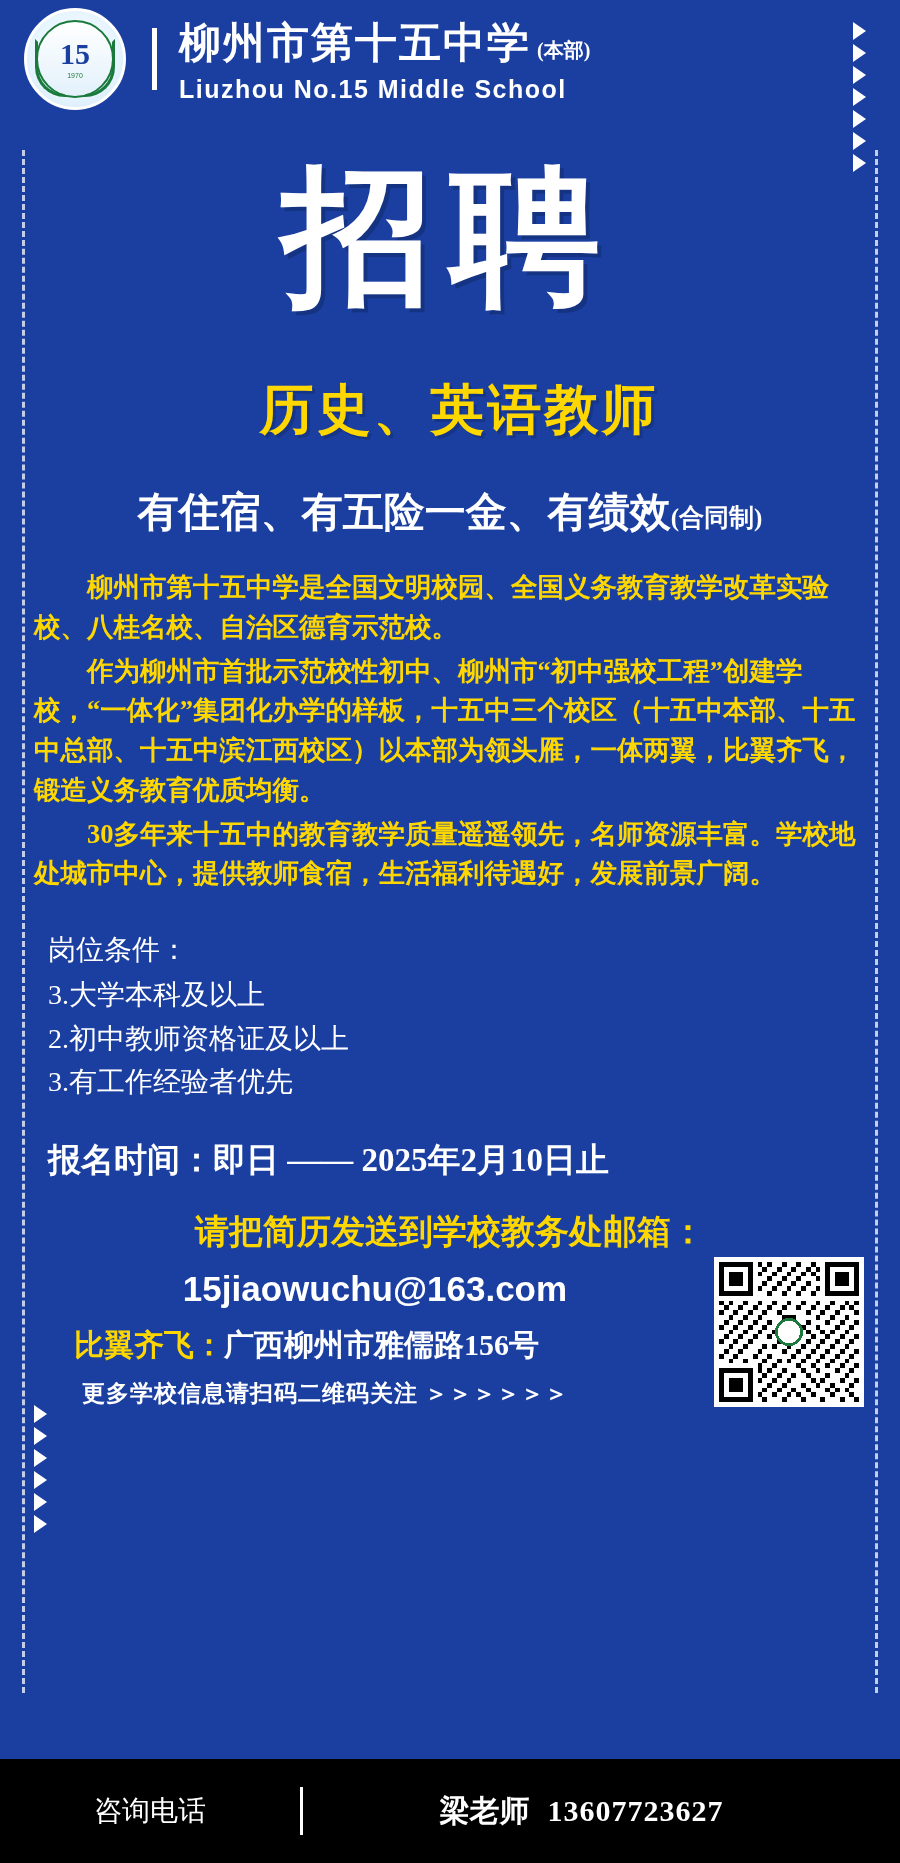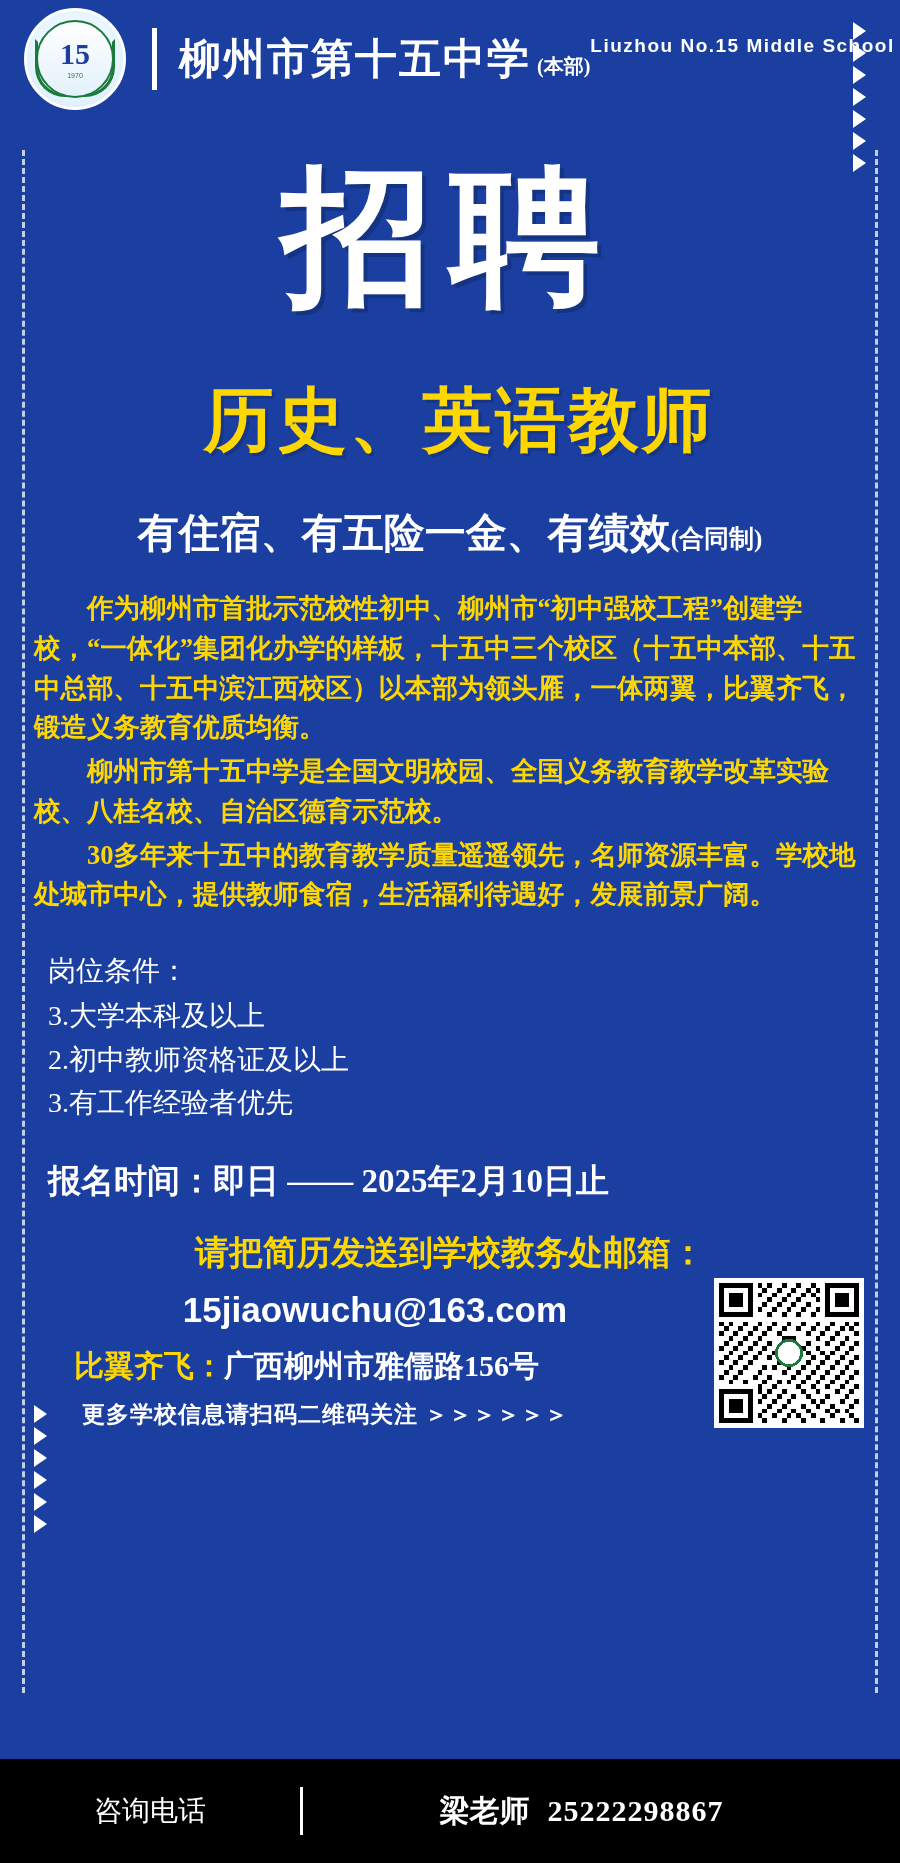--- a/index.html
+++ b/index.html
@@ -88,42 +88,42 @@
 
   .divider-bar {
     width: 5px;
     height: 62px;
     background: #ffffff;
     margin: 0 22px 0 26px;
     flex: none;
   }
   .school-names {
     display: flex;
-    flex-direction: row;
+    flex-direction: column;
     justify-content: center;
   }
   .school-cn {
     display: flex;
     align-items: baseline;
     color: #ffffff;
   }
   .school-cn-main {
     font-size: 42px;
     font-weight: bold;
     letter-spacing: 2px;
     font-family: "Liberation Serif", serif;
   }
   .school-cn-sub {
     font-size: 20px;
     font-weight: bold;
     margin-left: 6px;
     font-family: "Liberation Serif", serif;
   }
   .school-en {
-    font-size: 19px;
+    font-size: 25px;
     color: #ffffff;
     letter-spacing: 1.5px;
     margin-top: 4px;
     font-weight: bold;
     font-family: "Liberation Sans", sans-serif;
   }
 
   
   .chev-col {
     position: absolute;
@@ -152,21 +152,21 @@
     font-weight: bold;
     letter-spacing: 18px;
     line-height: 1;
     margin-top: 44px;
     text-shadow: 4px 4px 0 rgba(0,0,0,0.18);
     font-family: "Liberation Serif", serif;
   }
   .subject-title {
     text-align: center;
     color: #ffd700;
-    font-size: 70px;
+    font-size: 54px;
     font-weight: bold;
     letter-spacing: 3px;
     margin-top: 62px;
     font-family: "Liberation Serif", serif;
     text-shadow: 3px 3px 0 rgba(0,0,0,0.15);
     margin-left: 18px;
   }
   .benefits {
     text-align: center;
     color: #ffffff;
@@ -352,22 +352,22 @@
 
   <div class="main-title">招聘</div>
 
   <div class="subject-title">历史、英语教师</div>
 
   <div class="benefits">
     <span>有住宿、有五险一金、有绩效</span><span class="small">(合同制)</span>
   </div>
 
   <div class="body-block">
+    <p>柳州市第十五中学是全国文明校园、全国义务教育教学改革实验校、八桂名校、自治区德育示范校。</p>
     <p>作为柳州市首批示范校性初中、柳州市“初中强校工程”创建学校，“一体化”集团化办学的样板，十五中三个校区（十五中本部、十五中总部、十五中滨江西校区）以本部为领头雁，一体两翼，比翼齐飞，锻造义务教育优质均衡。</p>
-    <p>柳州市第十五中学是全国文明校园、全国义务教育教学改革实验校、八桂名校、自治区德育示范校。</p>
     <p>30多年来十五中的教育教学质量遥遥领先，名师资源丰富。学校地处城市中心，提供教师食宿，生活福利待遇好，发展前景广阔。</p>
   </div>
 
   <div class="req-block">
     <div class="req-title">岗位条件：</div>
     <div class="req-item">3.大学本科及以上</div>
     <div class="req-item">2.初中教师资格证及以上</div>
     <div class="req-item">3.有工作经验者优先</div>
   </div>
 
@@ -605,17 +605,17 @@
           <circle cx="14.5" cy="14.5" r="2.6" fill="#ffffff" stroke="#1a7a3c" stroke-width="0.6"></circle>
         </g>
       </svg>
     </div>
   </div>
 
   <div class="footer">
     <div class="footer-label">咨询电话</div>
     <div class="footer-sep"></div>
     <div class="footer-value">
-      <span>梁老师</span><span class="phone">25222298867</span>
+      <span>梁老师</span><span class="phone">13607723627</span>
     </div>
   </div>
 
 </div>
 
 </body></html>

